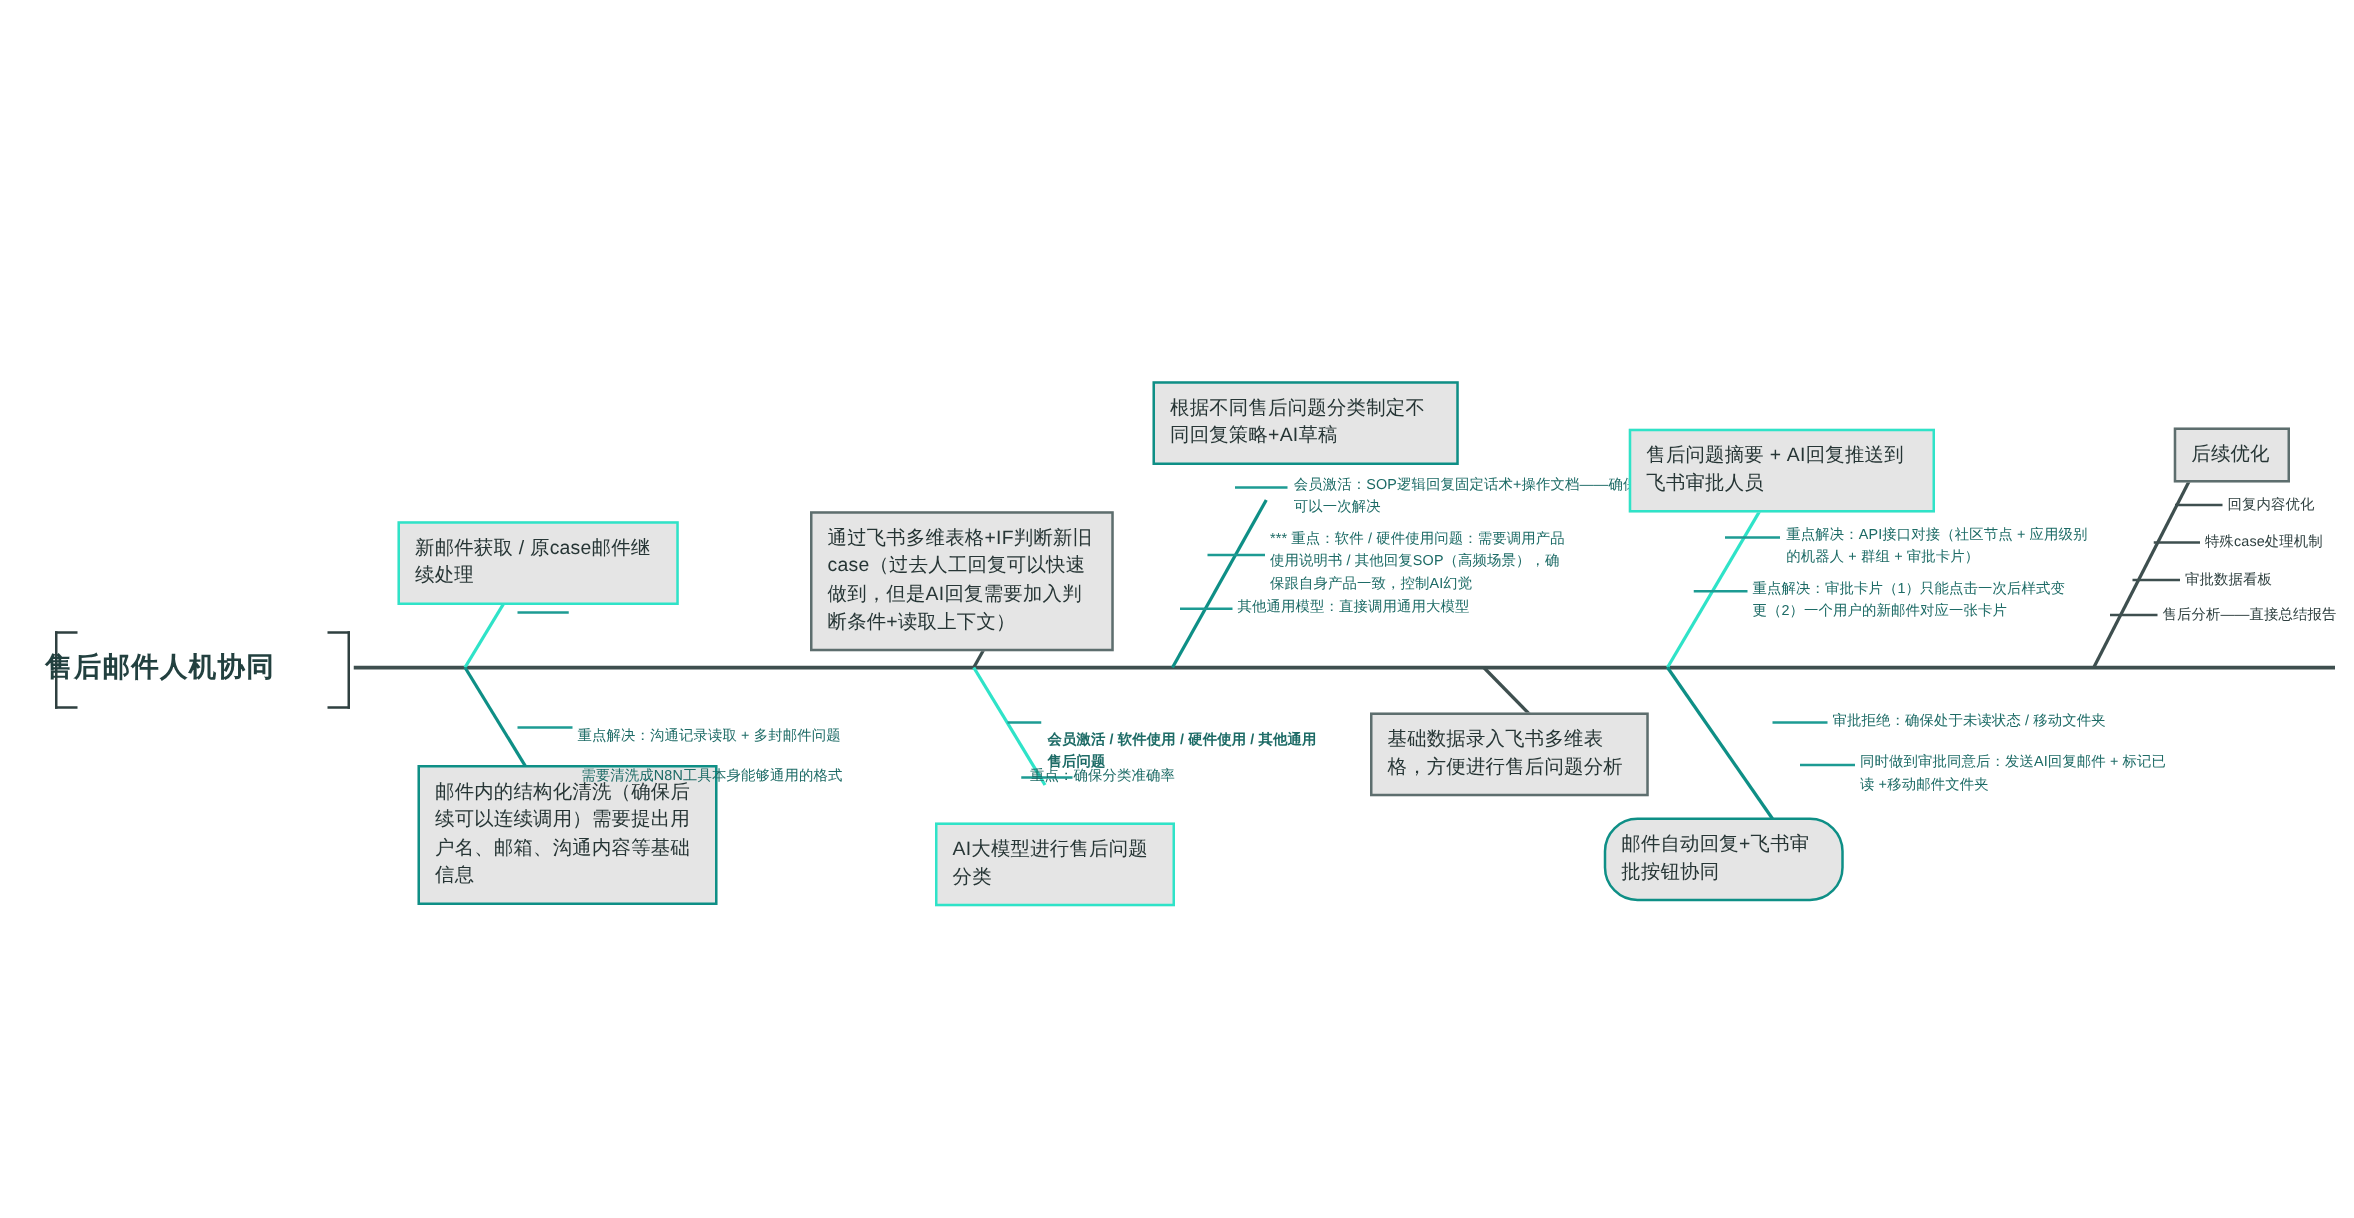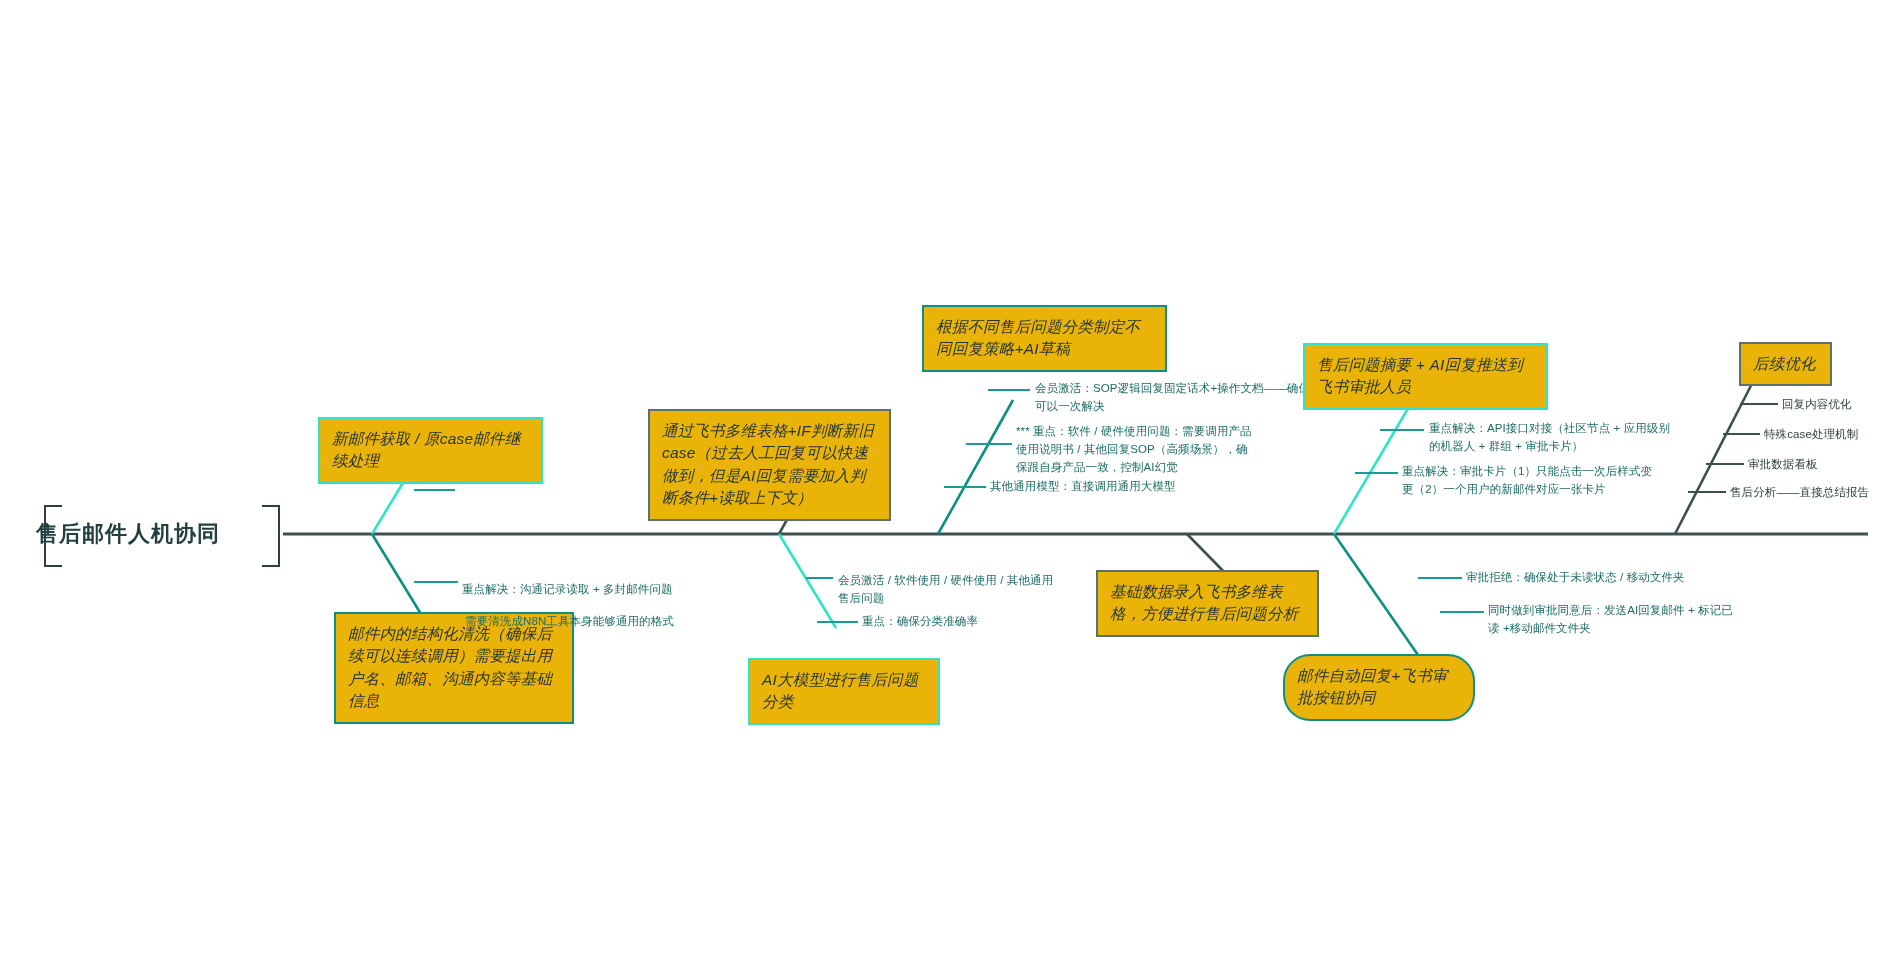--- a/index.html
+++ b/index.html
@@ -8,25 +8,24 @@
     font-family:"Liberation Sans","DejaVu Sans",sans-serif;
     color:#2f4040;
     overflow:hidden;
     position:relative;
   }
   #canvas{position:absolute;left:0;top:0;width:1883px;height:974px;}
   svg#wires{position:absolute;left:0;top:0;width:1883px;height:974px;pointer-events:none;}
 
   .node{
     position:absolute;
-    background:#eab308;
+    background:#e5e5e5;
     box-sizing:border-box;
     line-height:1.45;
     letter-spacing:.2px;
-    font-style:italic;
   }
   .node.cyan{border:2px solid #2fe3c8;}
   .node.gray{border:2px solid #5d6e6e;}
   .node.teal{border:2px solid #0e8f86;}
   .node .txt{display:block;padding:9px 12px;font-size:15.5px;color:#263535;}
 
   .leaf{
     position:absolute;
     font-size:11.5px;
     color:#1d6b66;
@@ -110,22 +109,22 @@
   </div>
   <div class="leaf" style="left:465px;top:573px;width:300px;margin-top:40px;">需要清洗成N8N工具本身能够通用的格式</div>
 
   <div class="node gray" style="left:648px;top:409px;width:243px;">
     <span class="txt">通过飞书多维表格+IF判断新旧case（过去人工回复可以快速做到，但是AI回复需要加入判断条件+读取上下文）</span>
   </div>
 
   <div class="node cyan" style="left:748px;top:658px;width:192px;">
     <span class="txt">AI大模型进行售后问题分类</span>
   </div>
-  <div class="leaf" style="left:838px;top:572px;width:222px;">会员激活 / 软件使用 / 硬件使用 / 其他通用售后问题</div>
-  <div class="leaf" style="left:862px;top:613px;width:230px;">重点：确保分类准确率</div>
+  <div class="leaf" style="left:838px;top:584px;width:222px;font-weight:bold;">会员激活 / 软件使用 / 硬件使用 / 其他通用售后问题</div>
+  <div class="leaf" style="left:824px;top:613px;width:230px;">重点：确保分类准确率</div>
 
   <div class="node teal" style="left:922px;top:305px;width:245px;">
     <span class="txt">根据不同售后问题分类制定不同回复策略+AI草稿</span>
   </div>
   <div class="leaf" style="left:1035px;top:380px;width:280px;">会员激活：SOP逻辑回复固定话术+操作文档——确保可以一次解决</div>
   <div class="leaf" style="left:1016px;top:423px;width:240px;">*** 重点：软件 / 硬件使用问题：需要调用产品使用说明书 / 其他回复SOP（高频场景），确保跟自身产品一致，控制AI幻觉</div>
   <div class="leaf" style="left:990px;top:478px;width:260px;">其他通用模型：直接调用通用大模型</div>
 
   <div class="node gray" style="left:1096px;top:570px;width:223px;">
     <span class="txt">基础数据录入飞书多维表格，方便进行售后问题分析</span>

